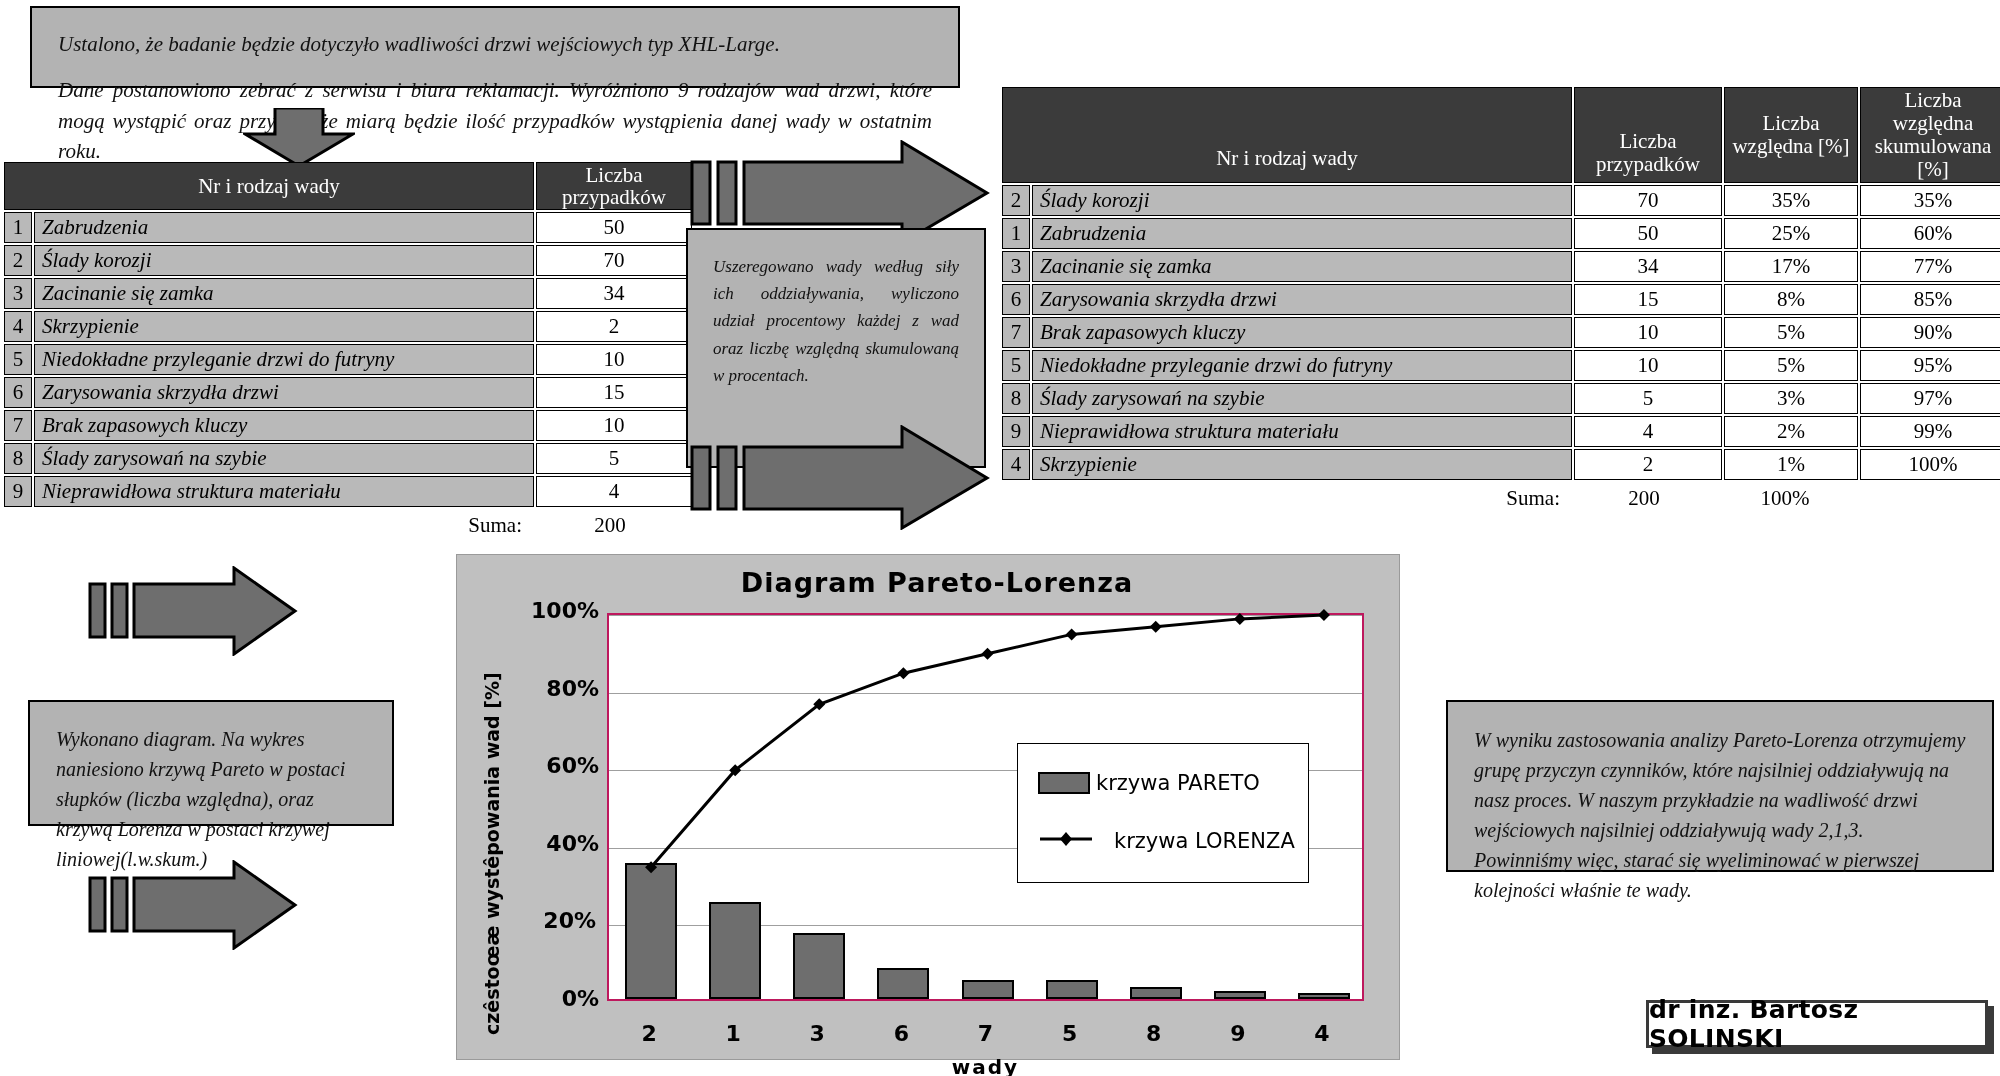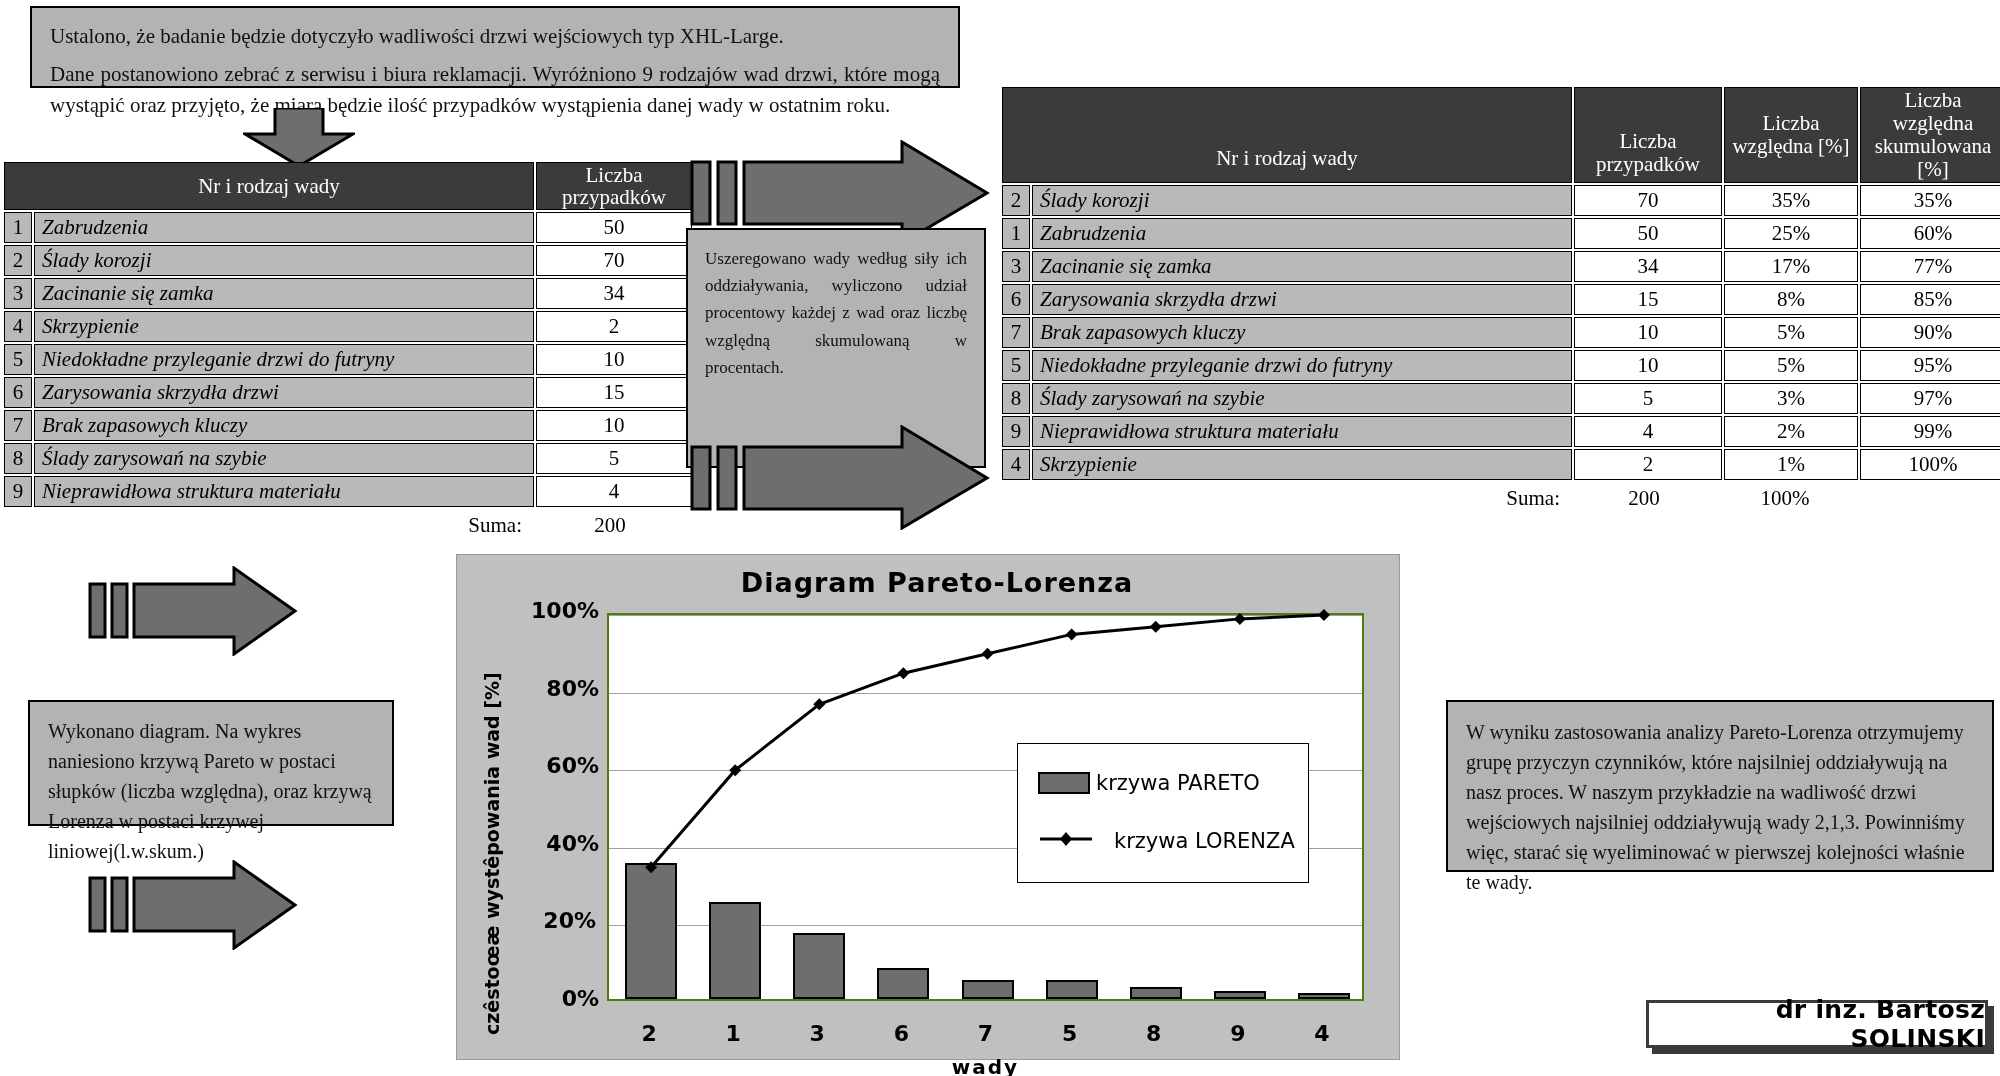--- a/index.html
+++ b/index.html
@@ -14,21 +14,21 @@
   .abs { position:absolute; }
 
   
   .note {
     background:#b3b3b3;
     border:2px solid #000;
     color:#111;
     line-height:1.45;
     text-align:justify;
   }
-  .note p { margin:8px; }
+  .note p { margin:16px;font-style:italic; }
 
   
   table.pareto {
     border-collapse:separate;
     border-spacing:2px 2px;
     table-layout:fixed;
   }
   table.pareto th {
     background:#3b3b3b;
     color:#ffffff;
@@ -88,21 +88,21 @@
     font-weight:bold;
     font-size:19px;
     color:#000;
     transform:rotate(-90deg);
     transform-origin:left top;
     white-space:nowrap;
     text-align:center;
   }
   #plot {
     background:#ffffff;
-    border:2px solid #4d7c0f;
+    border:2px solid #be185d;
     position:relative;
   }
   .gridline { position:absolute; left:0; right:0; height:1px; background:#9f9f9f; }
   .bar {
     position:absolute;
     bottom:0;
     background:#6e6e6e;
     border:2px solid #000;
   }
   .legend {
@@ -422,16 +422,16 @@
       <div class="axis-txt" style="position: absolute; text-align: center; width: 84.1111px; left: 672.889px; top: 4px;">4</div>
     </div>
 
   <div class="axis-txt" style="position:absolute; left:150px; top:500px; width:757px; text-align:center; letter-spacing:2px; font-size:20px;">wady</div>
 </div>
 
 <div class="abs note" style="left:1446px; top:700px; width:548px; height:172px; padding:7px 10px; font-size:20px; line-height:1.5; text-align:left;">
   <p>W wyniku zastosowania analizy Pareto-Lorenza otrzymujemy grupę przyczyn czynników, które najsilniej oddziaływują na nasz proces. W naszym przykładzie na wadliwość drzwi wejściowych najsilniej oddziaływują wady 2,1,3. Powinniśmy więc, starać się wyeliminować w pierwszej kolejności właśnie te wady.</p>
 </div>
 
-<div id="badge-wrap" style="left:1646px; top:1000px; width:348px; height:54px;text-align:right;">
+<div id="badge-wrap" style="left:1646px; top:1000px; width:348px; height:54px;">
   <div style="position:absolute; left:6px; top:6px; width:342px; height:48px; background:#3a3a3a;"></div>
   <div id="badge" style="position:absolute; left:0; top:0; width:342px; height:48px;">dr inz. Bartosz SOLINSKI</div>
 </div>
 
 </body></html>

